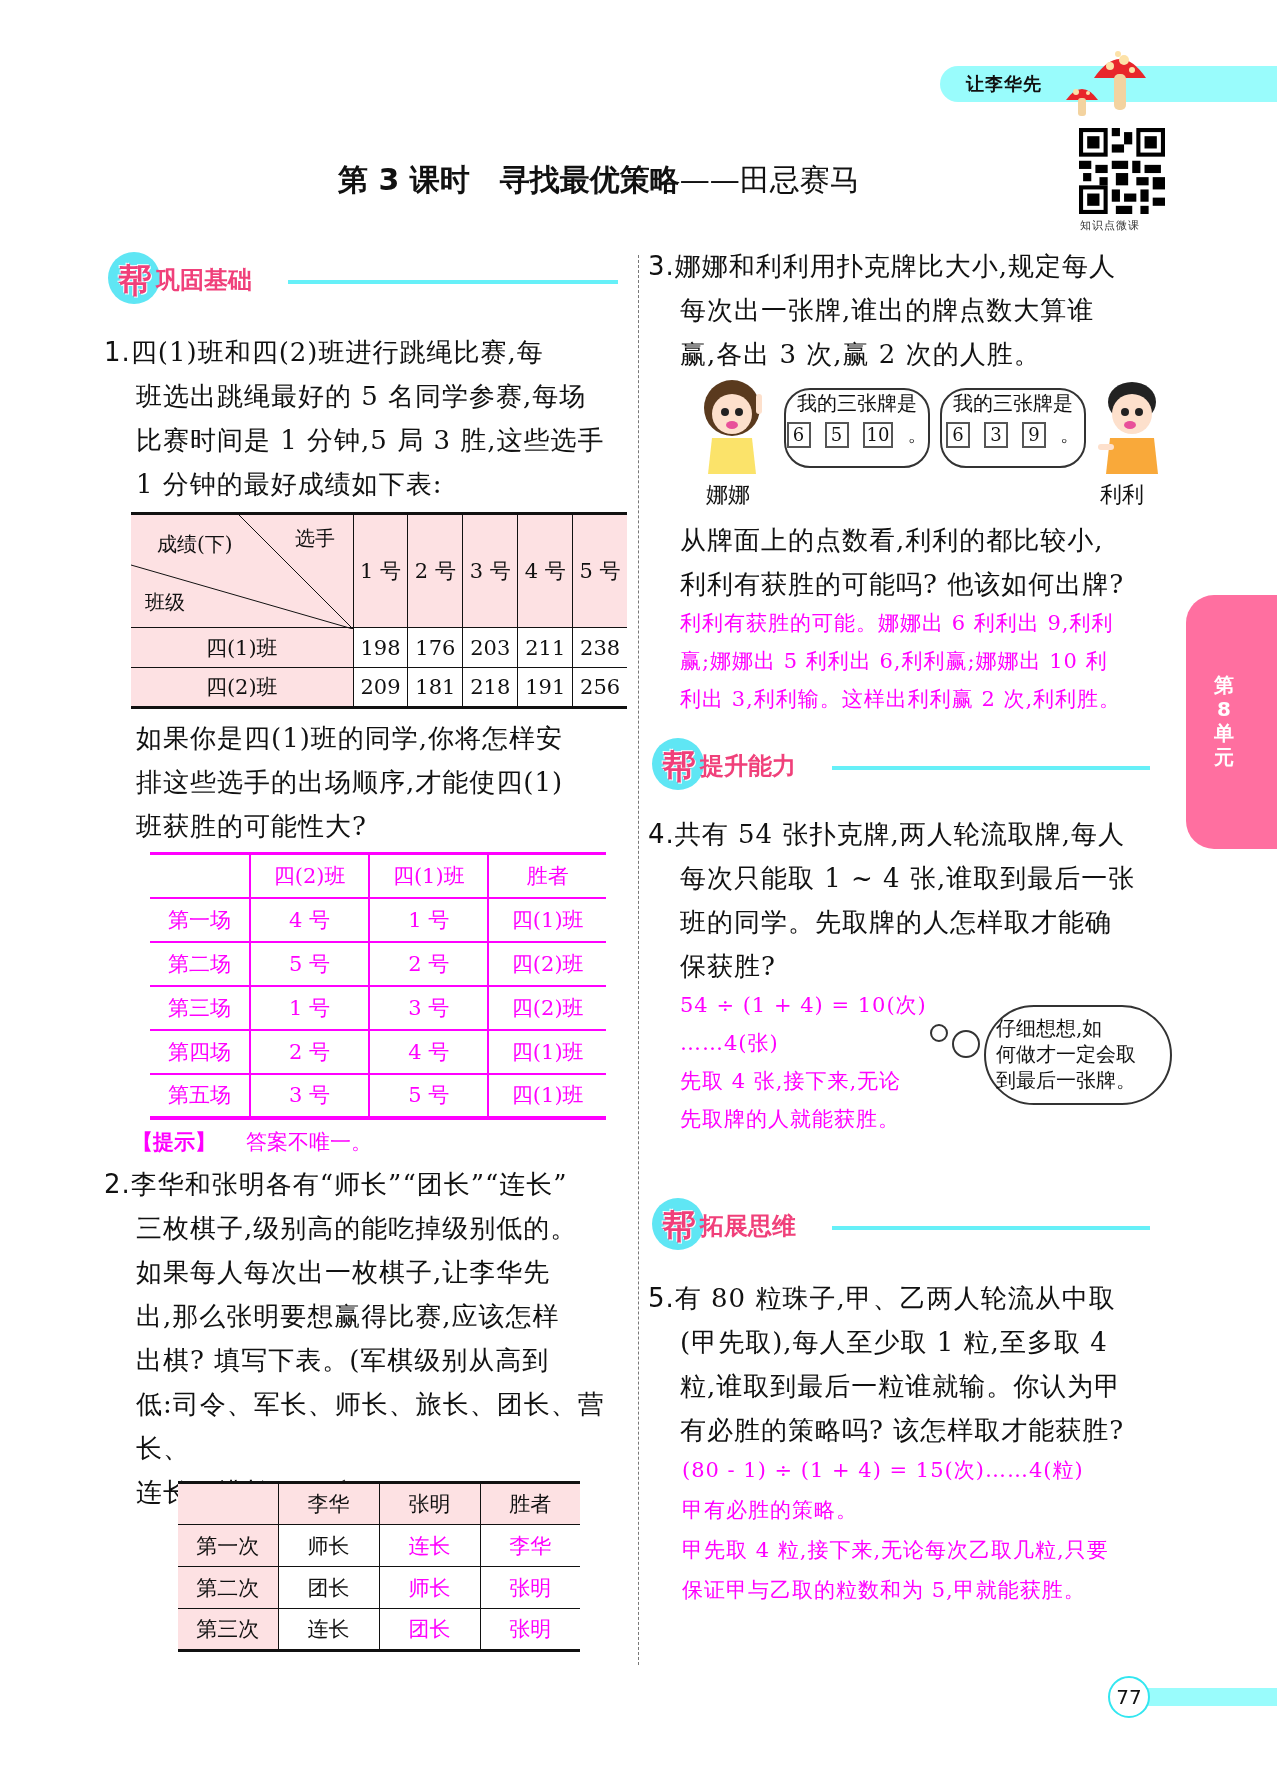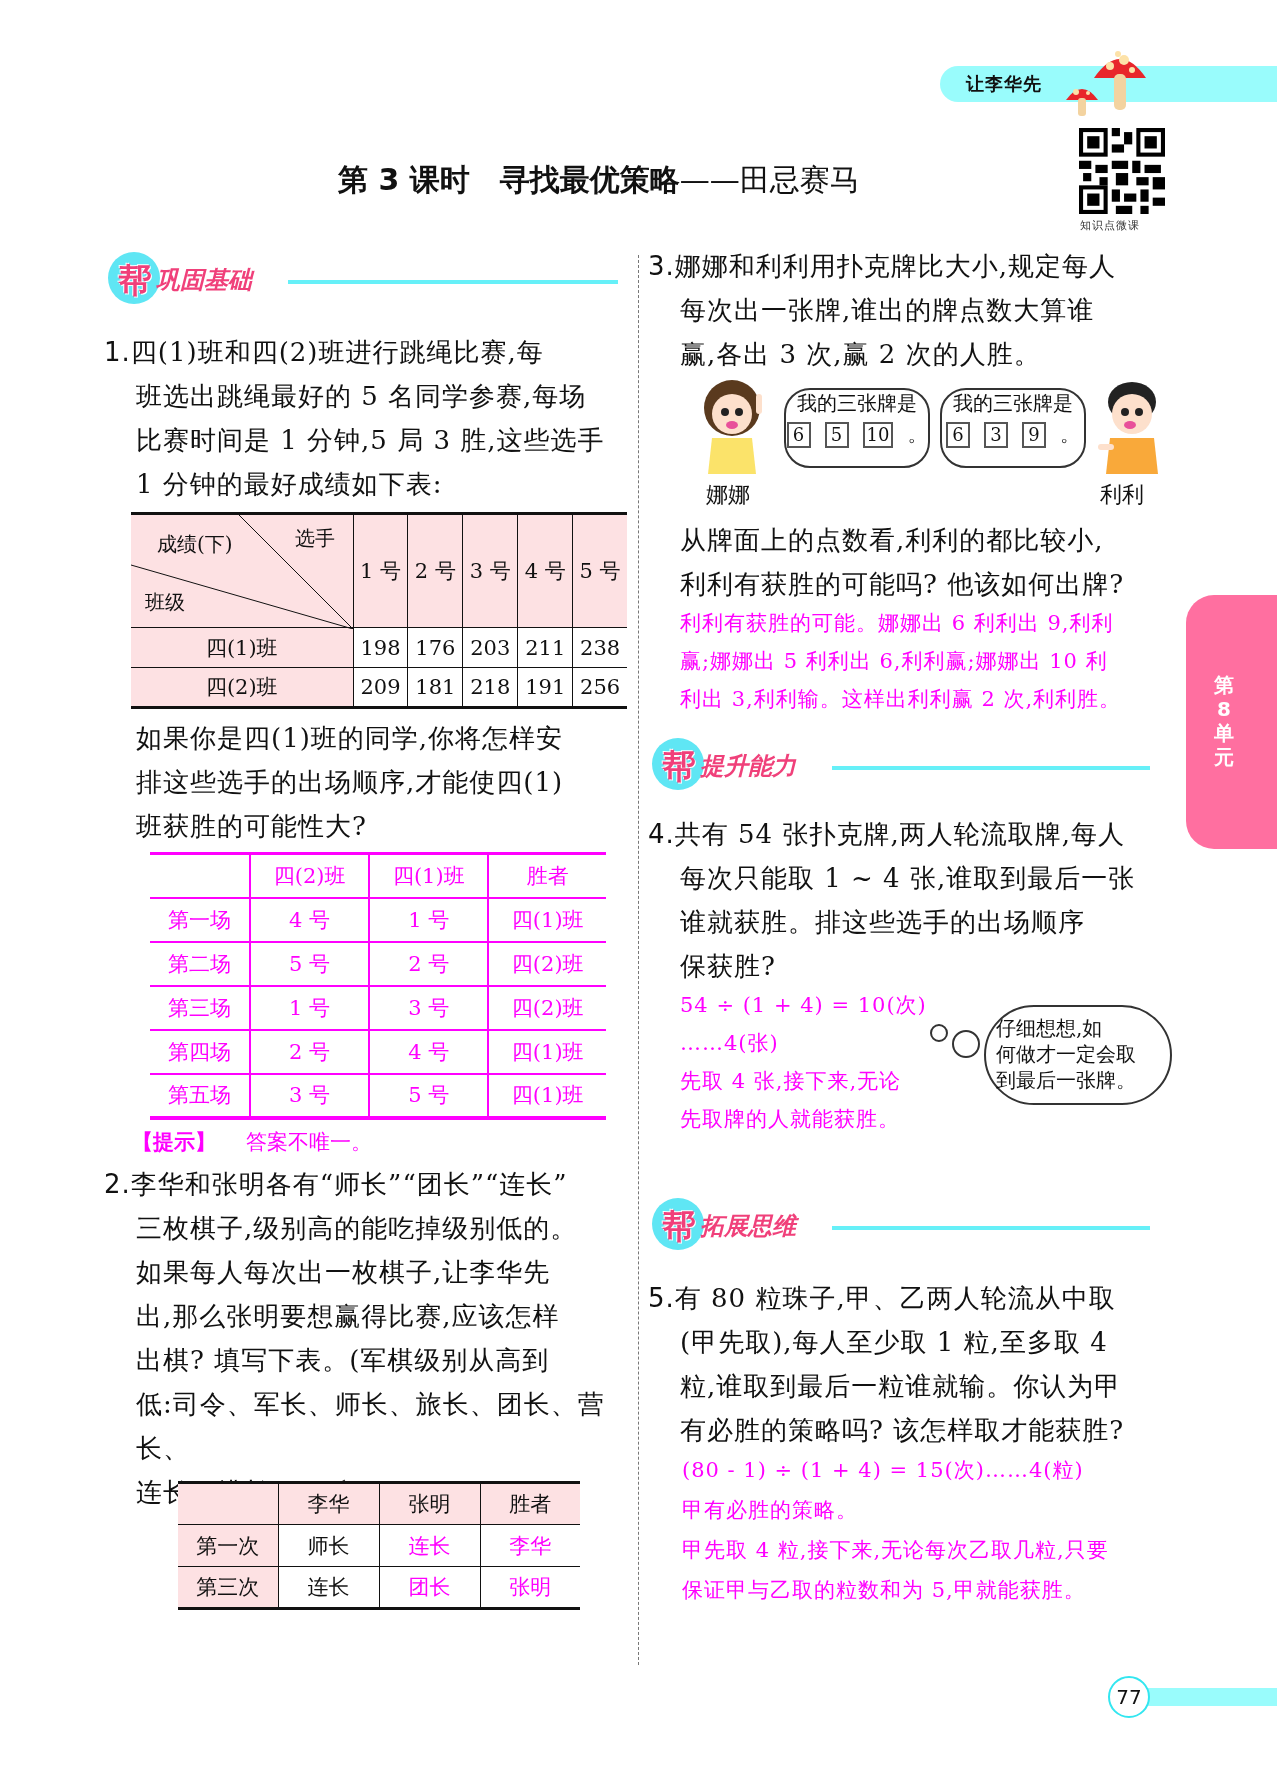--- a/index.html
+++ b/index.html
@@ -20,21 +20,21 @@
 
   .divider { position: absolute; left: 638px; top: 255px; width: 0; height: 1410px;
     border-left: 1px dashed #777; }
 
   .sec-head { position: absolute; height: 56px; }
   .sec-head .circle { position: absolute; left: 0; top: 0; width: 52px; height: 52px; border-radius: 50%;
     background: #5fe6f4; }
   .sec-head .bang { position: absolute; left: 10px; top: 6px; font-family: "DejaVu Sans", sans-serif;
     font-size: 34px; font-weight: bold; color: #f0407a; text-shadow: 1px 1px 0 #fff, -1px -1px 0 #fff; }
   .sec-head .label { position: absolute; left: 48px; top: 12px; font-family: "DejaVu Sans", sans-serif;
-    font-size: 24px; font-weight: bold; color: #f0407a; white-space: nowrap; font-style: italic; }
+    font-size: 24px; font-weight: bold; color: #f0407a; white-space: nowrap; }
   .sec-head .rule { position: absolute; top: 28px; height: 4px; background: #66f0f8; }
 
   .q { position: absolute; font-size: 26px; line-height: 44px; letter-spacing: 1px; color: #111; }
   .q .num { font-family: "DejaVu Sans", sans-serif; }
   .ans { position: absolute; font-size: 21px; line-height: 38px; color: #ff00ff; letter-spacing: 1px; }
 
   table { border-collapse: collapse; position: absolute; }
   .t1 { left: 131px; top: 512px; width: 496px; font-size: 21px; border-top: 3px solid #111; border-bottom: 3px solid #111; }
   .t1 td { border: 1px solid #111; text-align: center; height: 40px; }
   .t1 tr:first-child td { height: 114px; }
@@ -259,20 +259,26 @@
     <td>张明</td>
     <td>胜者</td>
   </tr>
   <tr>
     <td>第一次</td>
     <td>师长</td>
     <td class="m">连长</td>
     <td class="m">李华</td>
   </tr>
   <tr>
+    <td>第二次</td>
+    <td>团长</td>
+    <td class="m">师长</td>
+    <td class="m">张明</td>
+  </tr>
+  <tr>
     <td>第三次</td>
     <td>连长</td>
     <td class="m">团长</td>
     <td class="m">张明</td>
   </tr>
 </tbody>
   </table>
 
 <div class="q" style="left:648px;top:244px;width:540px">
   <div><span class="num">3.</span><span>娜娜和利利用扑克牌比大小,规定每人</span></div>
@@ -334,21 +340,21 @@
 <div class="sec-head" style="left:652px;top:738px;width:510px">
   <div class="circle"></div>
   <div class="bang">帮</div>
   <div class="label">提升能力</div>
   <div class="rule" style="left:180px;width:318px"></div>
 </div>
 
 <div class="q" style="left:648px;top:812px;width:540px">
   <div><span class="num">4.</span><span>共有 54 张扑克牌,两人轮流取牌,每人</span></div>
   <div style="padding-left:32px">每次只能取 1 ~ 4 张,谁取到最后一张</div>
-  <div style="padding-left:32px">谁就获胜。排这些选手的出场顺序</div>
+  <div style="padding-left:32px">班的同学。先取牌的人怎样取才能确</div>
   <div style="padding-left:32px">保获胜?</div>
 </div>
 <div class="ans" style="left:680px;top:986px;width:520px">
   <div>54 ÷ (1 + 4) = 10(次)</div>
   <div>……4(张)</div>
   <div>先取 4 张,接下来,无论</div>
   <div>先取牌的人就能获胜。</div>
 </div>
 
 <div class="thought" style="left:930px;top:1024px;width:18px;height:18px"></div>

